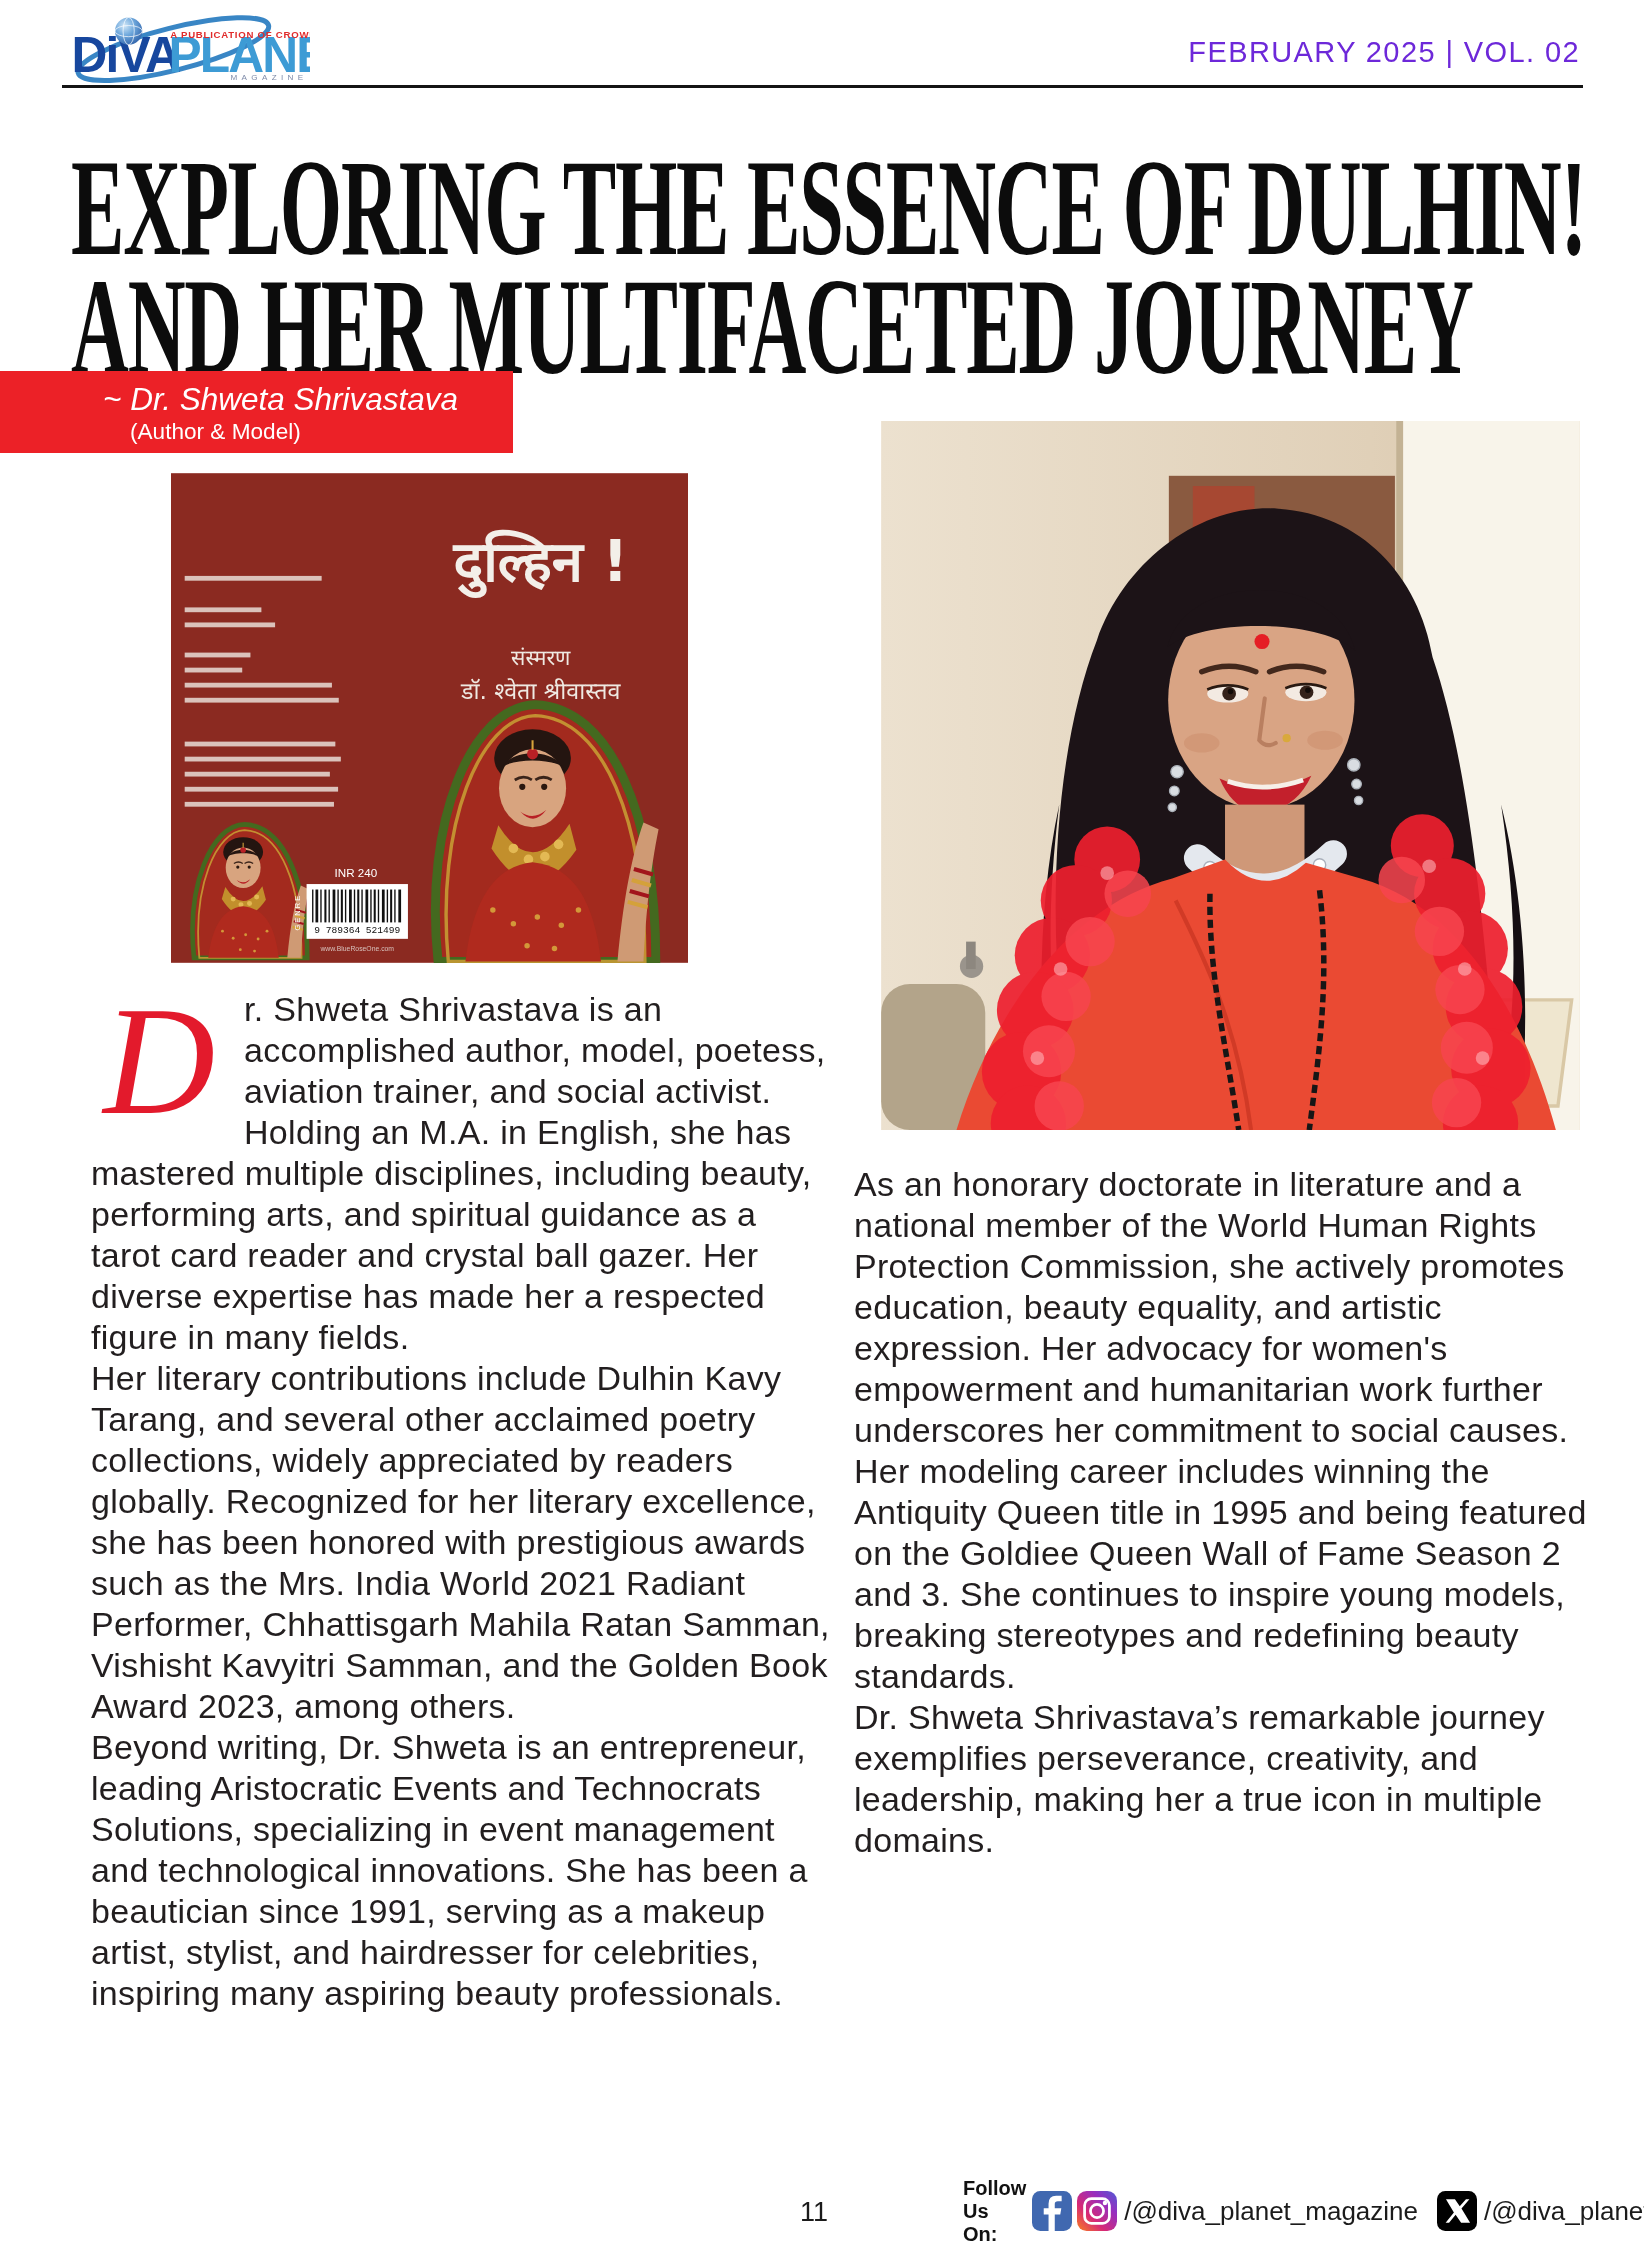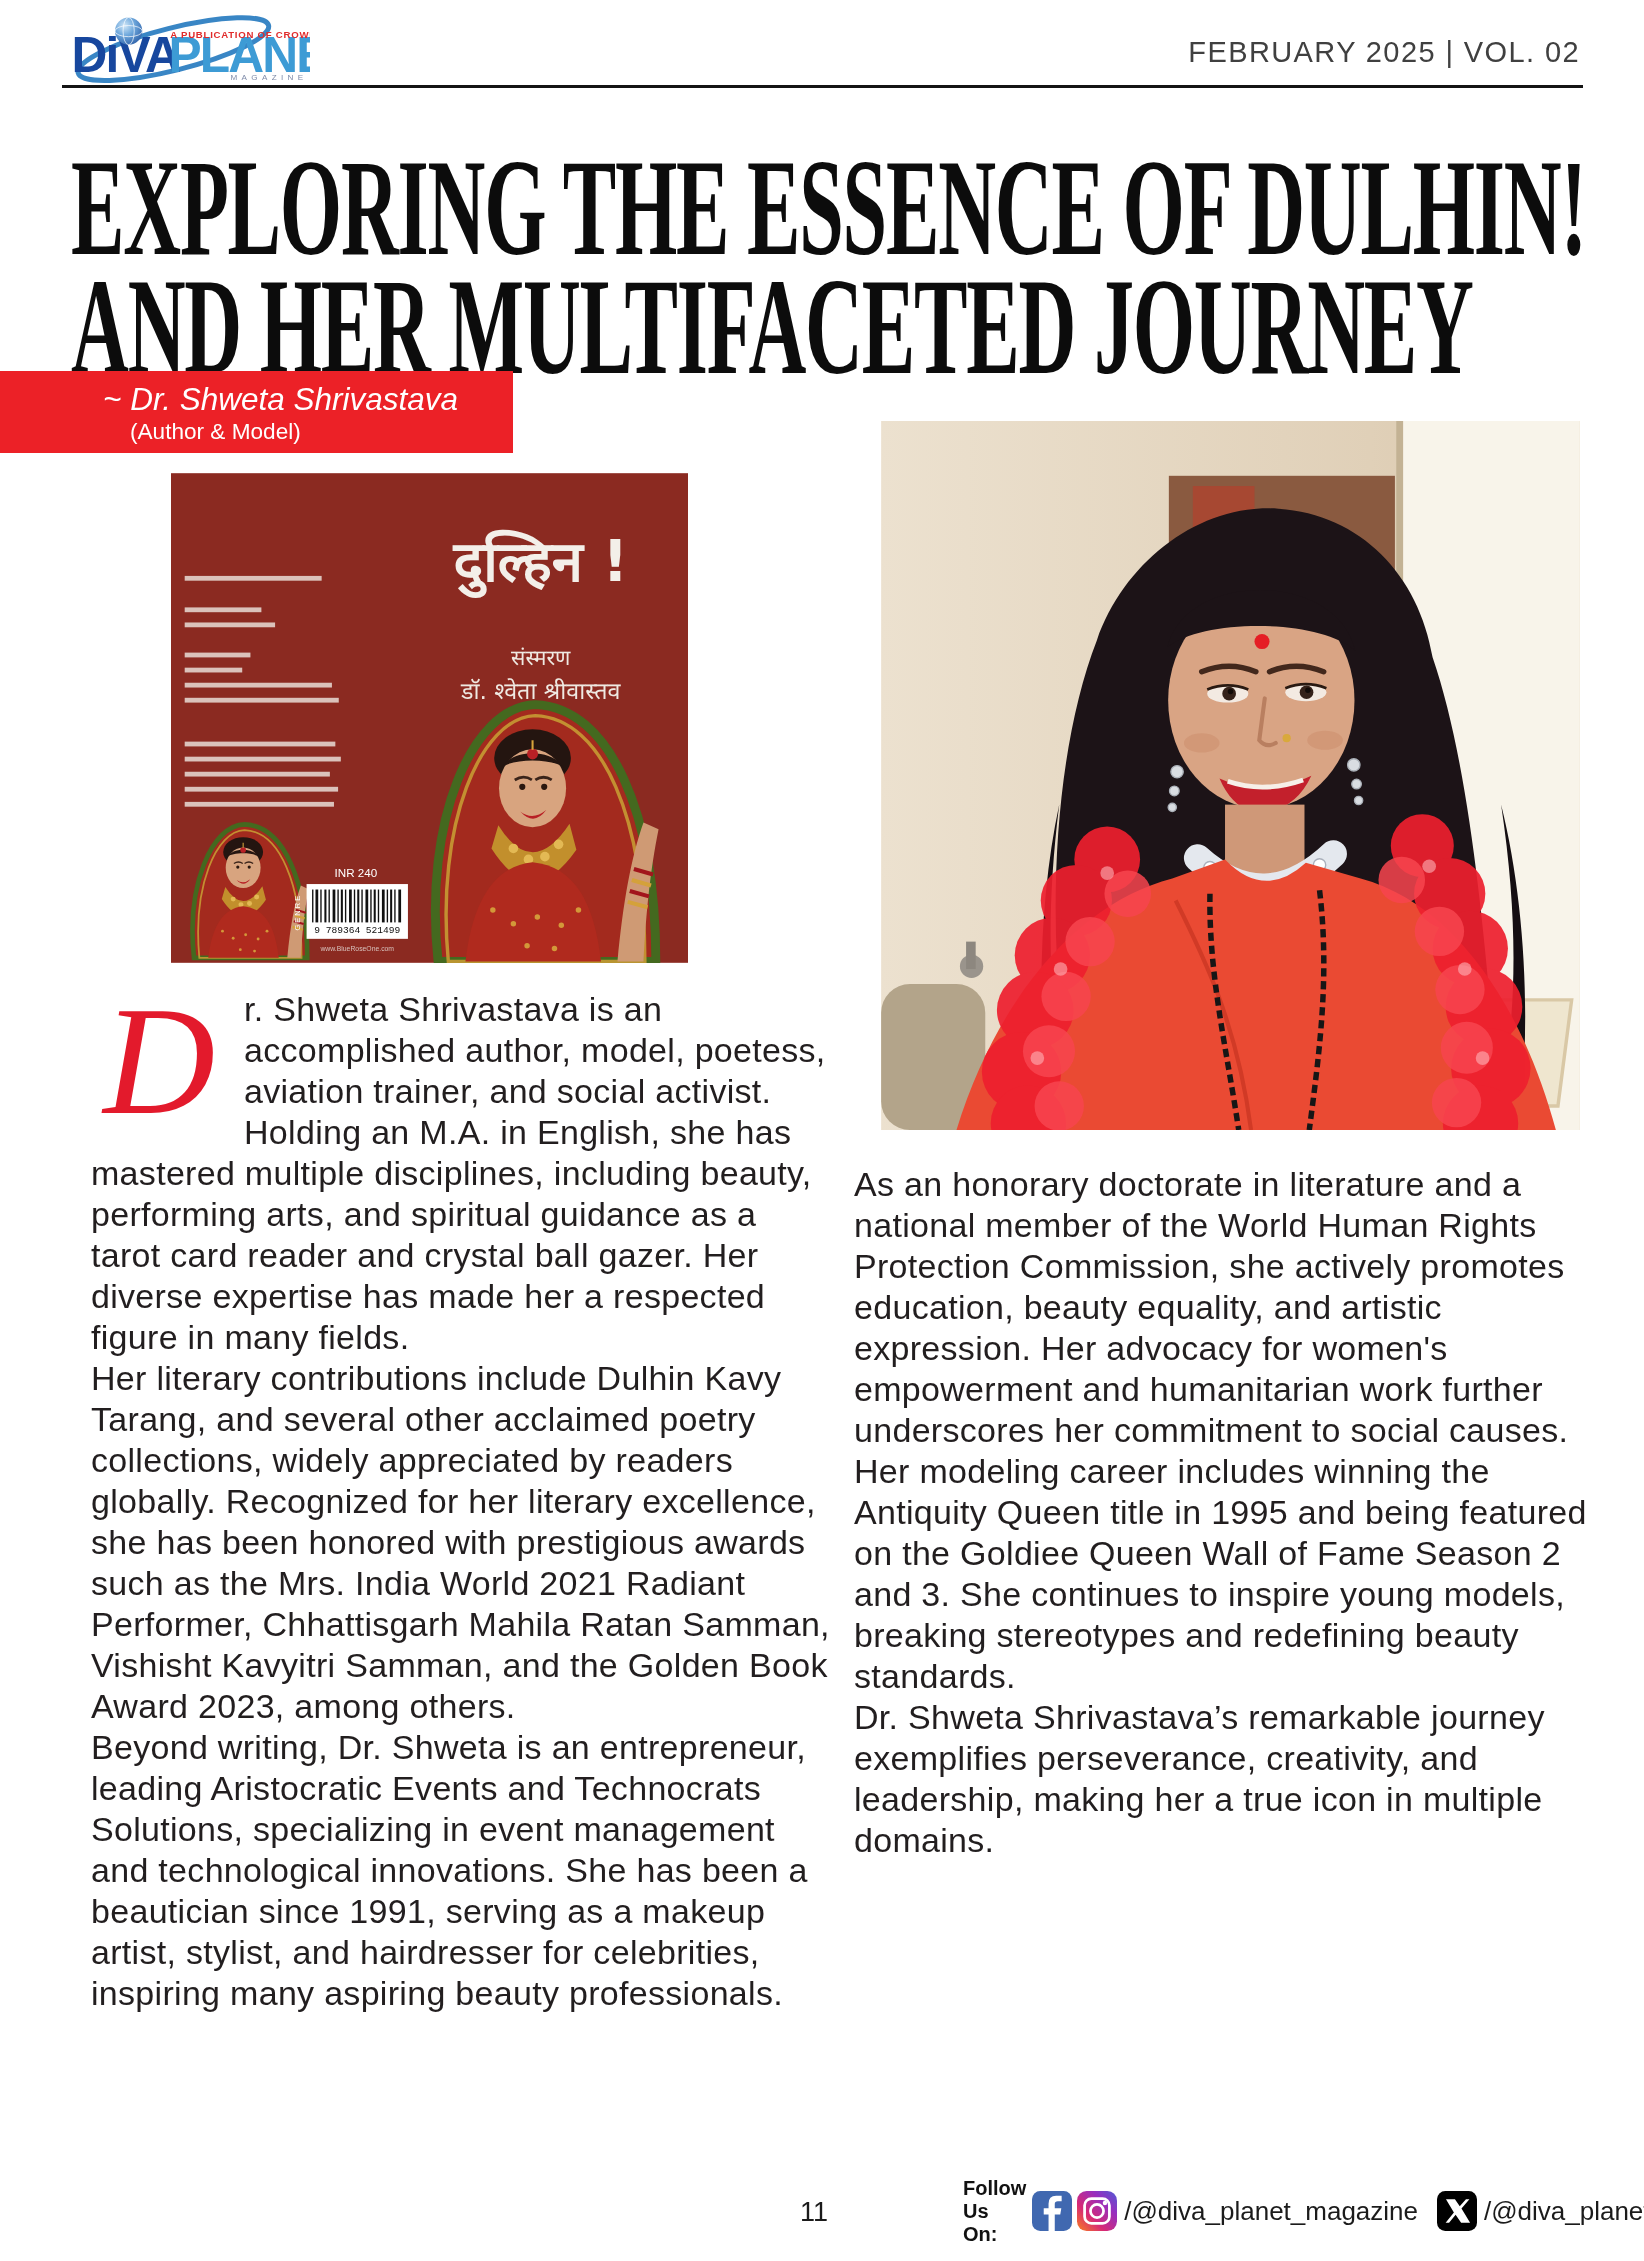--- a/index.html
+++ b/index.html
@@ -1,21 +1,21 @@
 <!DOCTYPE html>
 <html style="font-size:11px"><head>
 <meta charset="utf-8">
 <style>
   html,body{margin:0;padding:0;background:#ffffff;}
   #page{position:relative;width:1645px;height:2261px;background:#ffffff;overflow:hidden;
         font-family:"Liberation Sans",sans-serif;color:#221e1f;}
 
   
   #logo{position:absolute;left:74px;top:13.7px;width:236px;height:69px;}
-  #issue-date{position:absolute;right:65px;top:36px;font-size:29px;letter-spacing:1.4px;color:#404040;margin-left:28px;}
+  #issue-date{position:absolute;right:65px;top:36px;font-size:29px;letter-spacing:1.4px;color:#6d28d9;margin-left:28px;}
   #header-rule{position:absolute;left:62px;top:85px;width:1521px;height:3.4px;background:#141414;}
 
   
   .title-line{position:absolute;left:71px;white-space:nowrap;
       font-family:"Liberation Serif",serif;font-weight:700;color:#0c0c0c;
       font-size:137px;line-height:1;letter-spacing:-2.1px;
       transform:scaleX(0.585);transform-origin:0 0;}
   #title-line1{top:140px;}
   #title-line2{top:259px;}
 

